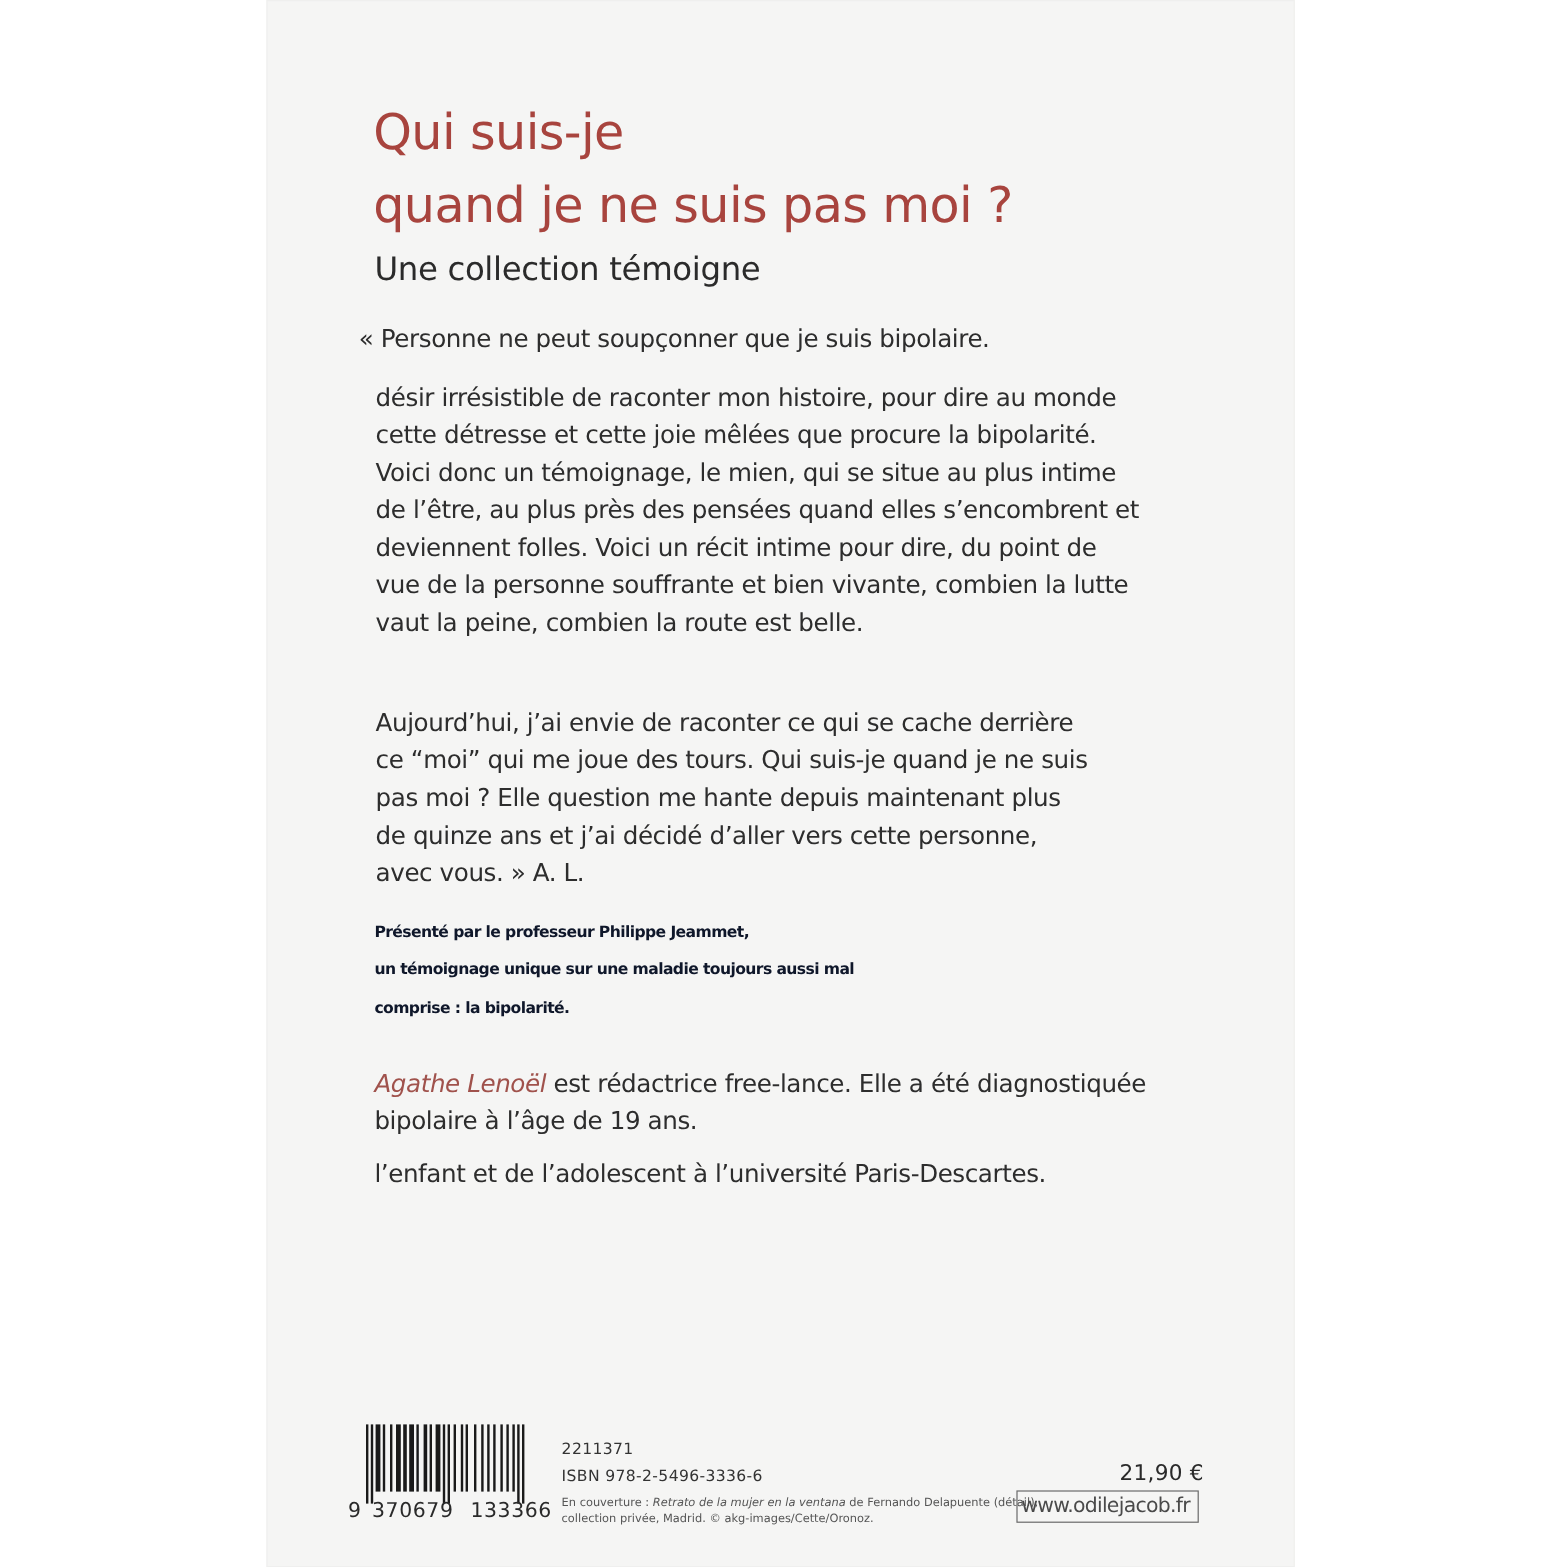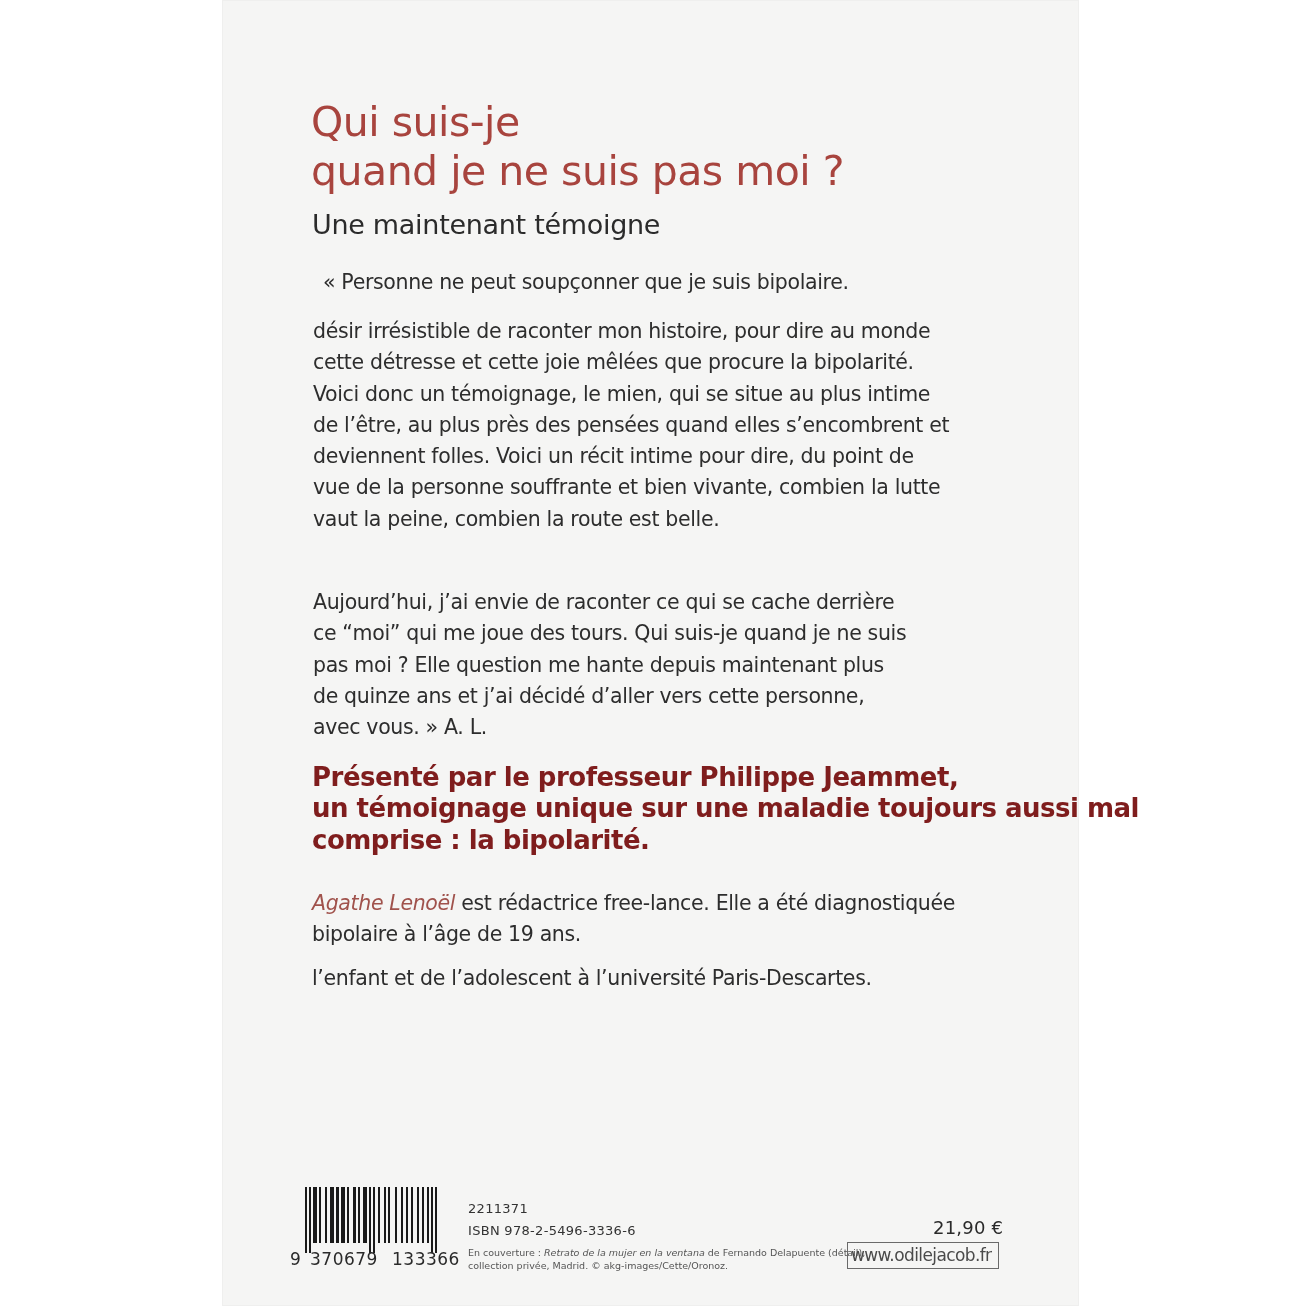--- a/index.html
+++ b/index.html
@@ -38,22 +38,22 @@
       letter-spacing: -0.3px;
       line-height: 1;
     }
     .body-text {
       color: #2d2d2d;
       font-size: 20.5px;
       letter-spacing: -0.35px;
       line-height: 31.3px;
     }
     .bold-text {
-      color: #7f1d1d;
-      font-size: 26px;
+      color: #0f172a;
+      font-size: 13px;
       font-weight: bold;
       letter-spacing: -0.5px;
       line-height: 31.3px;
     }
     .bio {
       color: #2d2d2d;
       font-size: 20.5px;
       letter-spacing: -0.35px;
       line-height: 31.3px;
     }
@@ -113,25 +113,25 @@
       letter-spacing: -0.6px;
       text-decoration: none;
       display: block;
     }
   </style>
 </head>
 <body>
 
 <div class="cover"></div>
 
-<div class="abs title" style="left:311px; top:90px;margin-top:12px;">Qui suis-je</div>
+<div class="abs title" style="left:311px; top:90px;">Qui suis-je</div>
 <div class="abs title" style="left:311px; top:151px;">quand je ne suis pas moi ?</div>
-<div class="abs subtitle" style="left:312px; top:211px;">Une maintenant témoigne</div>
-
-<div class="abs body-text" style="left:323px; top:267px;">
+<div class="abs subtitle" style="left:312px; top:211px;">Une collection témoigne</div>
+
+<div class="abs body-text" style="left:299px; top:267px;">
   <span class="line">« Personne ne peut soupçonner que je suis bipolaire.</span>
 </div>
 
 <div class="abs body-text" style="left:313px; top:316px;">
   <span class="line">désir irrésistible de raconter mon histoire, pour dire au monde</span>
   <span class="line">cette détresse et cette joie mêlées que procure la bipolarité.</span>
   <span class="line">Voici donc un témoignage, le mien, qui se situe au plus intime</span>
   <span class="line">de l’être, au plus près des pensées quand elles s’encombrent et</span>
   <span class="line">deviennent folles. Voici un récit intime pour dire, du point de</span>
   <span class="line">vue de la personne souffrante et bien vivante, combien la lutte</span>

